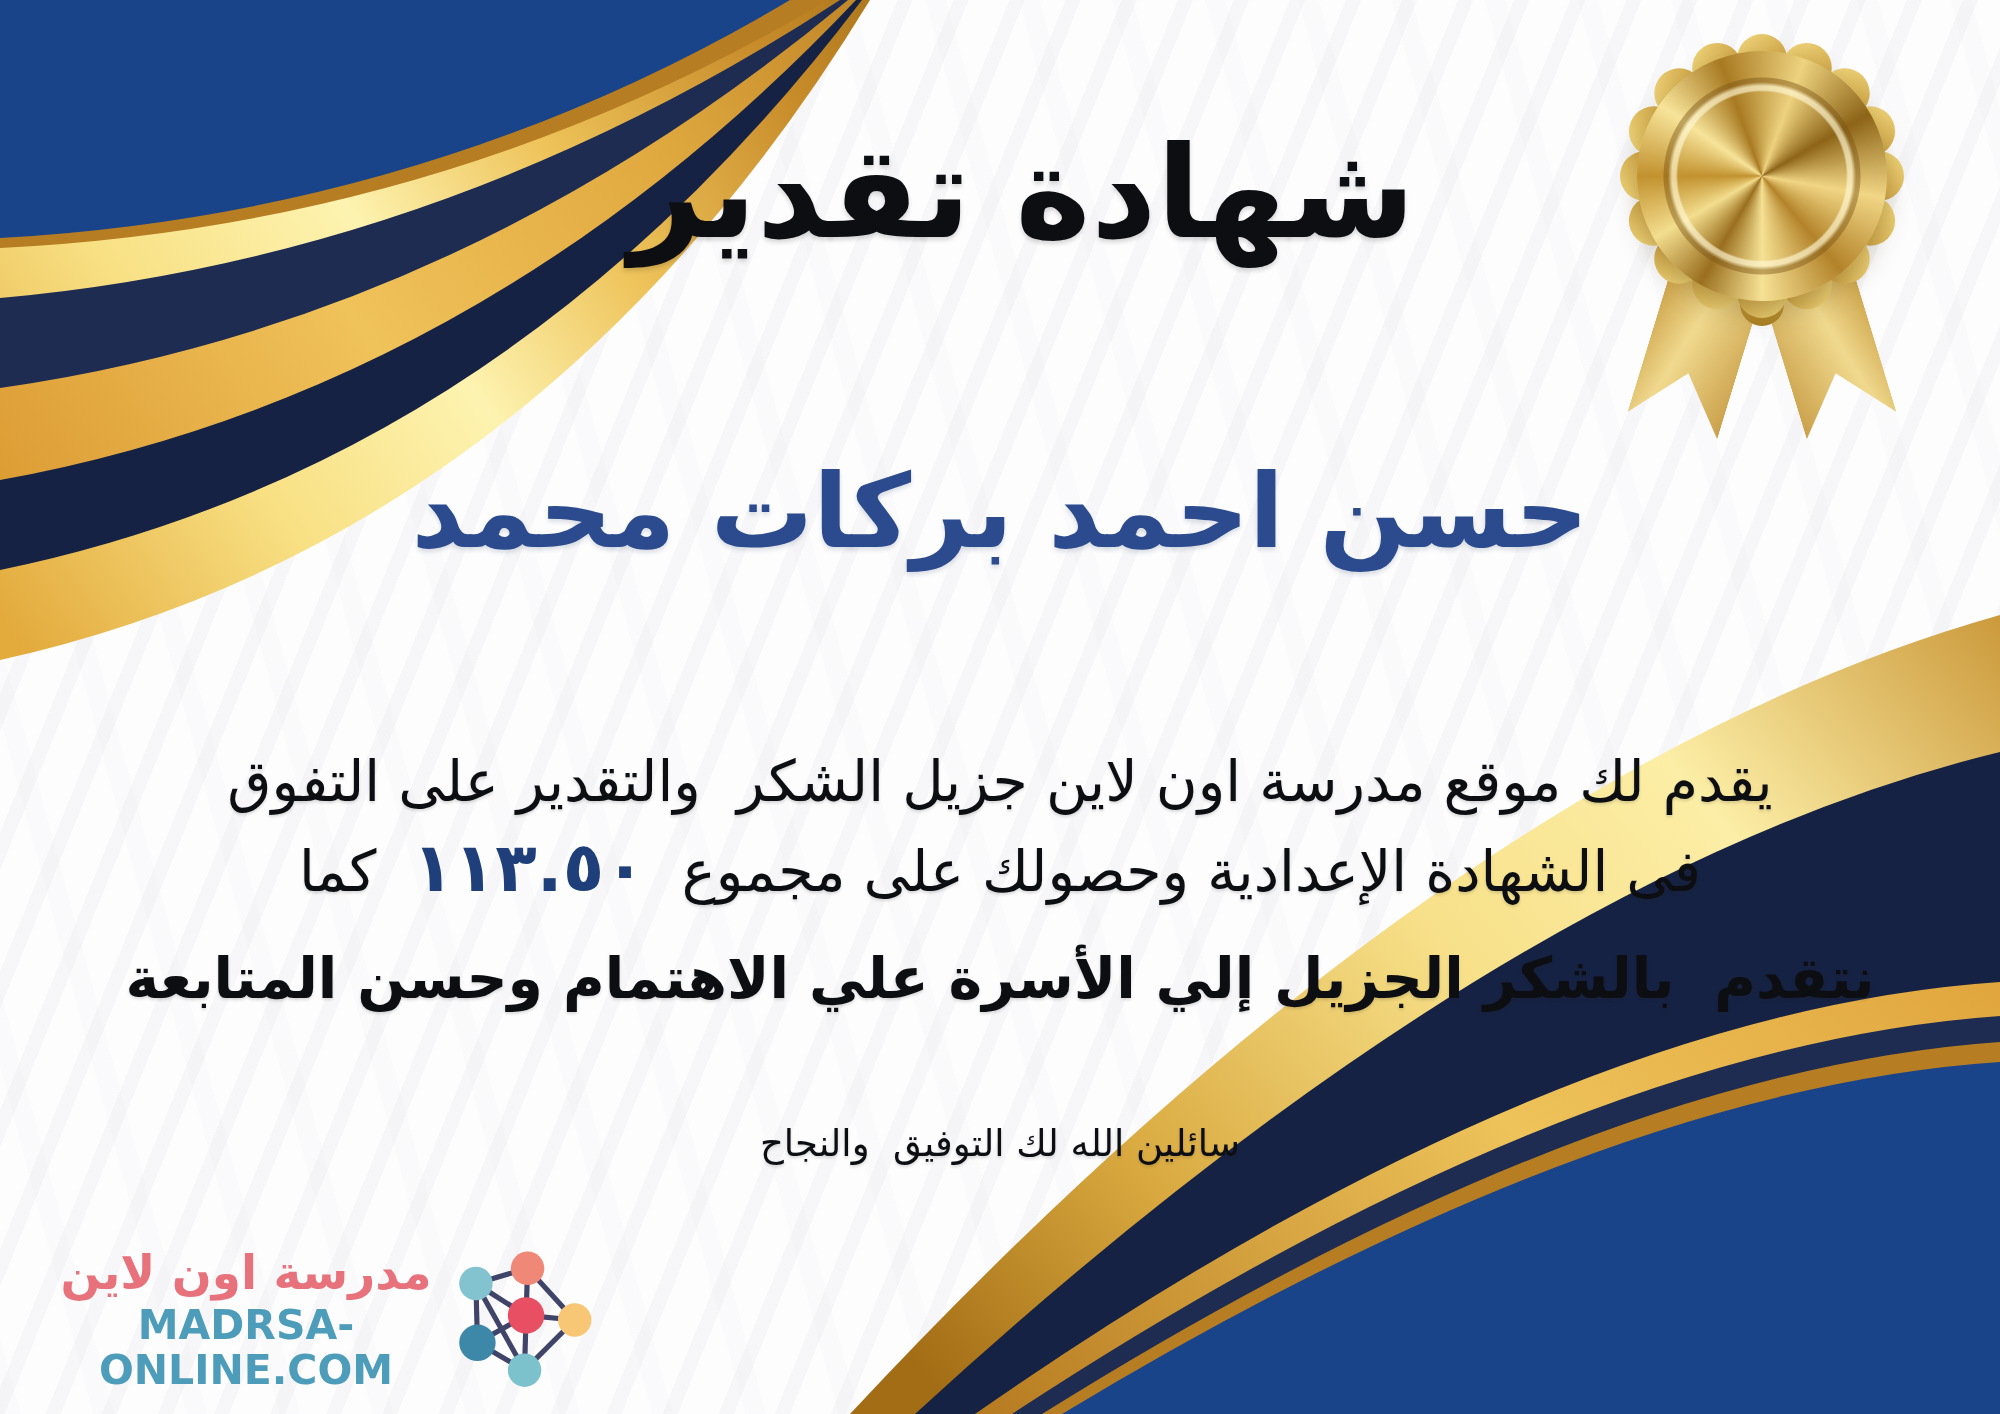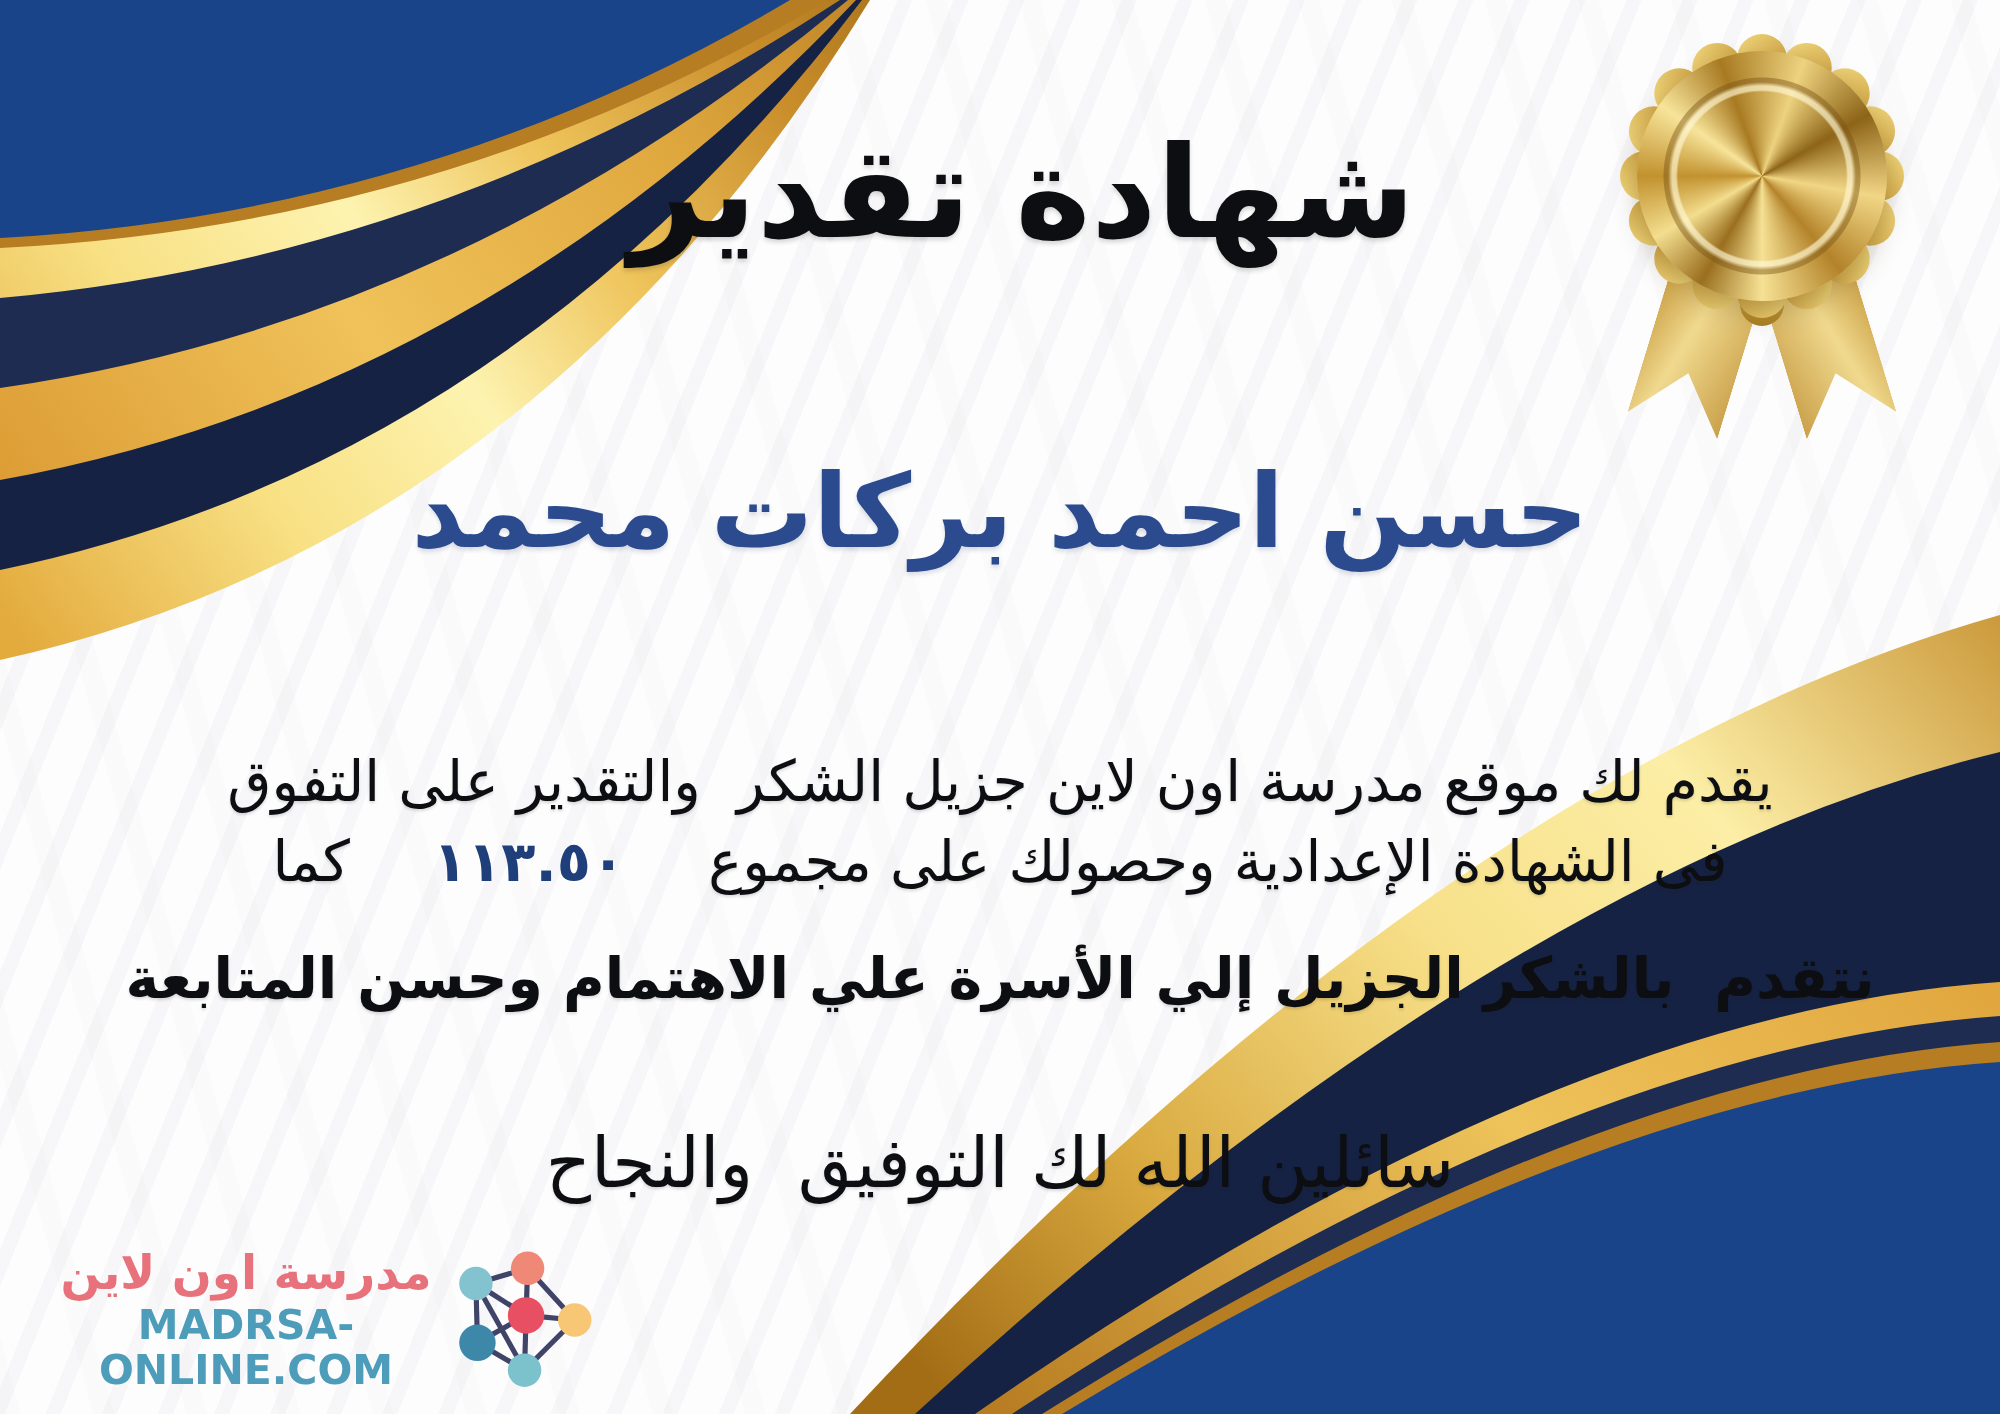--- a/index.html
+++ b/index.html
@@ -13,22 +13,22 @@
   }
   .decor{position:absolute;inset:0;z-index:1;}
   
   .txt{position:absolute;left:0;width:100%;text-align:center;color:#0d0e12;z-index:5;white-space:pre-wrap;}
   .title{top:118px;font-size:128px;font-weight:bold;letter-spacing:1px;text-shadow:0 3px 4px rgba(40,40,40,.18);margin-left:22px;}
   .name{top:452px;font-size:102px;font-weight:bold;color:#2b4b8e;text-shadow:0 3px 4px rgba(30,50,90,.15);}
   .bodyline{font-size:57px;text-shadow:0 2px 3px rgba(40,40,40,.16);}
   .l1{top:748px;}
   .l2{top:828px;}
   .l3{top:945px;font-weight:bold;}
-  .closing{top:1122px;font-size:70px;text-shadow:0 2px 3px rgba(40,40,40,.16);}
-  .score{font-size:56px;font-weight:bold;color:#1e3f7a;margin:0 83px;text-shadow:none;}
+  .closing{top:1122px;font-size:37px;text-shadow:0 2px 3px rgba(40,40,40,.16);}
+  .score{font-size:68px;font-weight:bold;color:#1e3f7a;margin:0 36px;text-shadow:none;}
   
   .medal{position:absolute;left:1622px;top:36px;width:280px;height:404px;z-index:4;}
   .ribbon{position:absolute;top:198px;width:94px;height:196px;z-index:1;}
   .ribbon.rl{left:32px;transform:rotate(17deg);background:linear-gradient(105deg,#c49538,#f0d98e 45%,#caa04a);
     clip-path:polygon(0 0,100% 0,100% 100%,50% 72%,0 100%);}
   .ribbon.rr{right:32px;transform:rotate(-17deg);background:linear-gradient(255deg,#c49538,#f0d98e 45%,#caa04a);
     clip-path:polygon(0 0,100% 0,100% 100%,50% 72%,0 100%);}
   .m-pt{position:absolute;left:115px;top:115px;width:50px;height:50px;border-radius:50%;
     background:linear-gradient(135deg,#f2d97f,#c39232);z-index:2;}
   .m-pendant{position:absolute;left:118px;top:246px;width:44px;height:44px;border-radius:50%;

